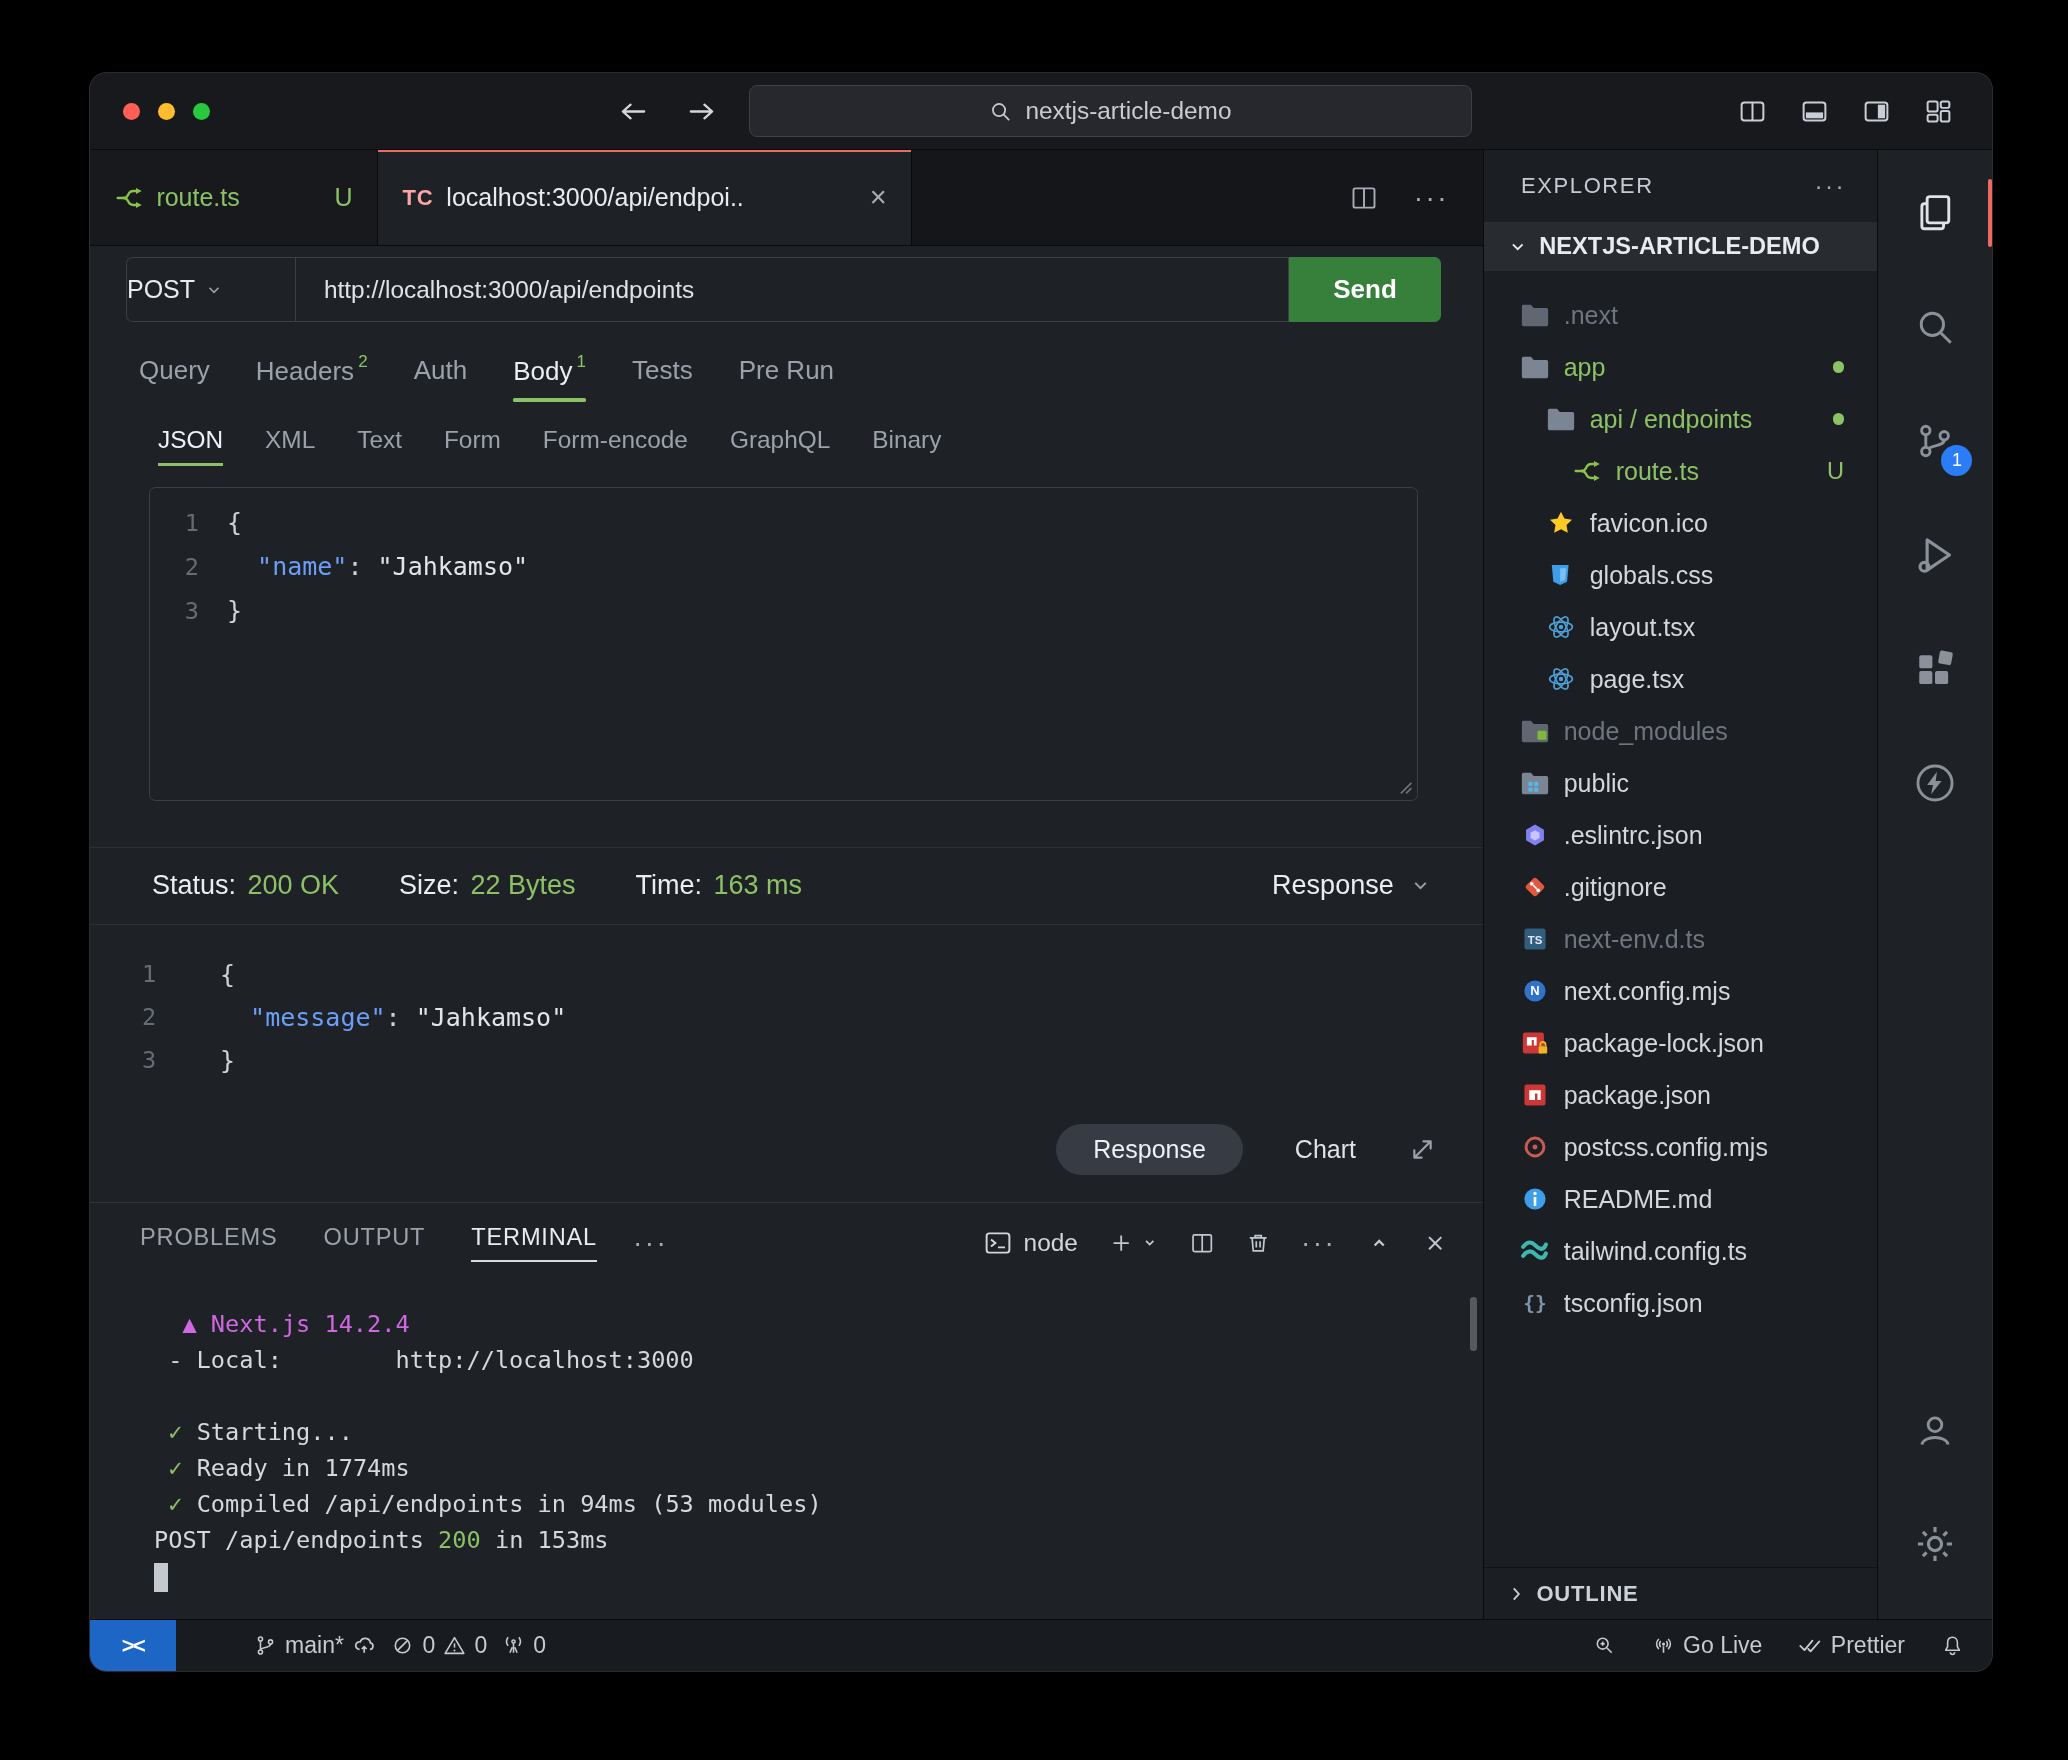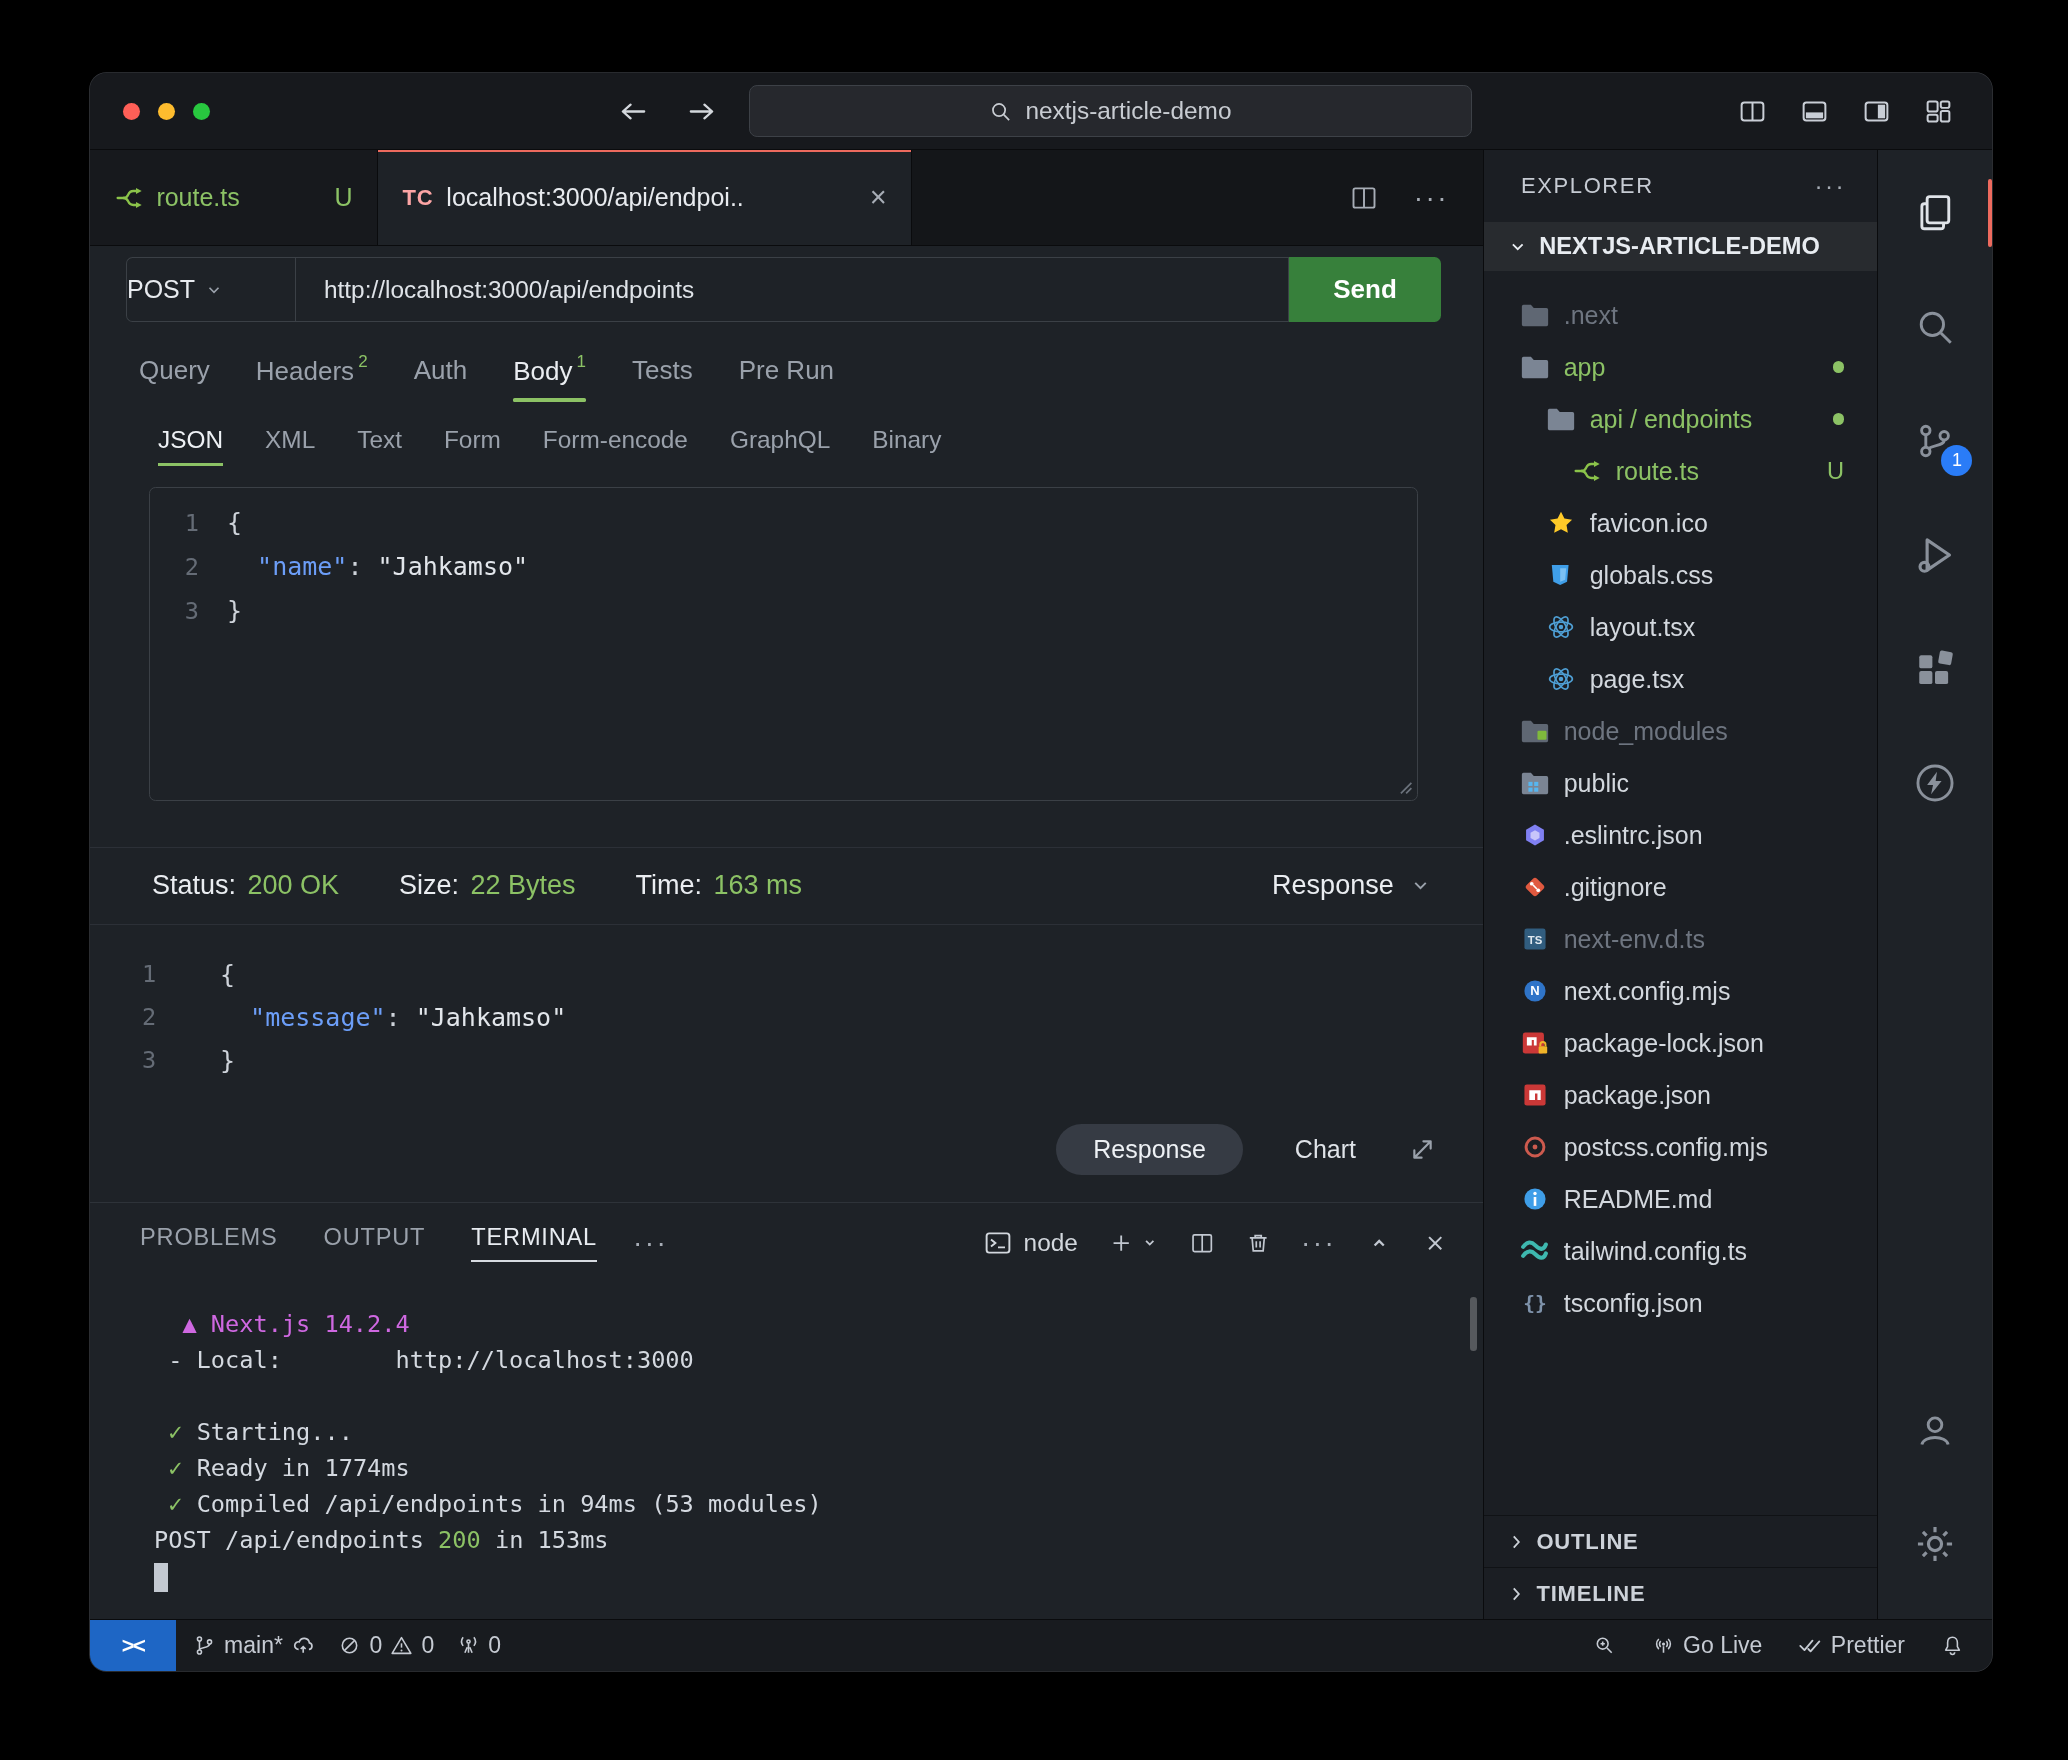--- a/index.html
+++ b/index.html
@@ -116,21 +116,21 @@
   .activitybar { width:115px; flex:0 0 auto; background:#1e2227; border-left:0.8px solid #0a0b0d; display:flex; flex-direction:column; align-items:center; padding-top:24.4px; position:relative; }
   .activitybar::before { content:''; position:absolute; right:0; top:29px; width:4.1px; height:68px; background:#ed6a5e; border-radius:2.4px; }
   .ab-btn { width:78px; height:78px; margin-bottom:36px; display:flex; align-items:center; justify-content:center; color:#8a919b; position:relative; }
   .ab-btn.active { color:#e0e4e9; }
   .ab-bottom { margin-top:auto; display:flex; flex-direction:column; align-items:center; }
   .ab-badge { position:absolute; right:1.6px; bottom:4.9px; width:31px; height:31px; border-radius:50%; background:#2a7cf7; color:#fff; font-size:18px; display:flex; align-items:center; justify-content:center; }
 
   
   .statusbar { height:52px; flex:0 0 auto; background:#181b1f; border-top:0.8px solid #0a0b0d; display:flex; align-items:center; font-size:23px; color:#c6cbd3; }
   .remote { width:86px; height:100%; background:#1e66c5; color:#fff; display:flex; align-items:center; justify-content:center; font-weight:bold; font-size:22px; letter-spacing:-1.6px; }
-  .sb-left { display:flex; align-items:center; gap:23px; padding-left:17px; }
+  .sb-left { display:flex; align-items:center; gap:15px; padding-left:35px;margin-left:43px; }
   .sb-item { display:flex; align-items:center; gap:8.1px; }
   .sb-right { margin-left:auto; display:flex; align-items:center; gap:36px; padding-right:28px; }
 </style>
 </head>
 <body>
 
 <div class="window">
 
   <div class="titlebar">
     <div class="traffic">
@@ -615,28 +615,20 @@
         </div>
       <div class="sb-sections" id="sb-sections">
           <div class="sb-section">
             <span>
               <svg width="18" height="18" viewBox="0 0 32 32" fill="none" stroke="currentColor" stroke-width="3.2">
                 <path d="M12 6 l9 10 -9 10"></path>
               </svg>
             </span>
             <span>OUTLINE</span>
           </div>
-          <div class="sb-section">
-            <span>
-              <svg width="18" height="18" viewBox="0 0 32 32" fill="none" stroke="currentColor" stroke-width="3.2">
-                <path d="M12 6 l9 10 -9 10"></path>
-              </svg>
-            </span>
-            <span>TIMELINE</span>
-          </div>
         </div>
     </div>
 
     <div class="activitybar">
       <span class="ab-btn active">
           <svg width="42" height="42" viewBox="0 0 32 32" fill="none" stroke="currentColor" stroke-width="2.2">
             <rect x="10" y="3.5" width="16.5" height="20" rx="2"></rect>
             <path d="M22.5 23.5 v2.5 a2 2 0 0 1-2 2 h-12.5 a2 2 0 0 1-2-2 v-15 a2 2 0 0 1 2-2 h2"></path>
           </svg>
         </span>

